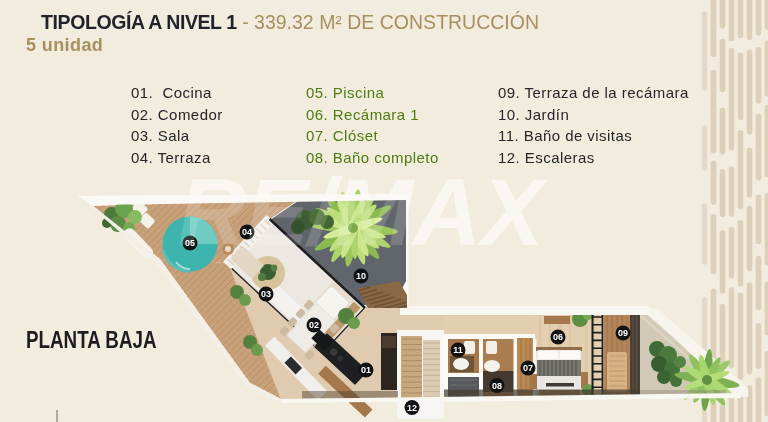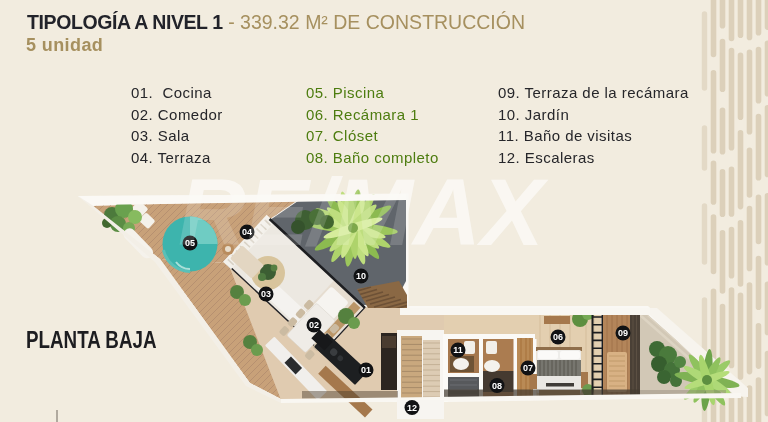--- a/index.html
+++ b/index.html
@@ -17,21 +17,21 @@
 <path d="M722.5 -6.0V25.7M722.5 41.6V89.3M722.5 110.3V151.8M722.5 171.8V214.3M722.5 232.8V291.0M722.5 306.5V395.0M722.5 406.2V447.9" stroke="#dcd0ba" stroke-width="5.6" stroke-linecap="round" fill="none"></path>
 <path d="M731.5 -6.0V38.5M731.5 50.5V147.8M731.5 169.2V213.9M731.5 229.6V275.7M731.5 290.1V365.4M731.5 378.2V458.0" stroke="#dcd0ba" stroke-width="5.6" stroke-linecap="round" fill="none"></path>
 <path d="M740.5 -6.0V35.3M740.5 55.2V117.3M740.5 132.9V206.6M740.5 222.9V284.0M740.5 295.3V376.9M740.5 398.5V495.1" stroke="#dcd0ba" stroke-width="5.6" stroke-linecap="round" fill="none"></path>
 <path d="M749.5 -6.0V37.4M749.5 52.4V131.8M749.5 150.2V195.0M749.5 208.6V268.4M749.5 285.0V371.6M749.5 388.1V427.8" stroke="#dcd0ba" stroke-width="5.6" stroke-linecap="round" fill="none"></path>
 <path d="M758.5 -6.0V32.8M758.5 49.5V100.8M758.5 116.5V177.8M758.5 197.3V241.5M758.5 258.5V307.2M758.5 325.9V366.1M758.5 380.1V438.8" stroke="#dcd0ba" stroke-width="5.6" stroke-linecap="round" fill="none"></path>
 <path d="M767.5 -6.0V27.1M767.5 43.2V93.7M767.5 107.8V174.4M767.5 195.9V262.8M767.5 284.3V332.4M767.5 353.5V413.4M767.5 426.5V509.4" stroke="#dcd0ba" stroke-width="5.6" stroke-linecap="round" fill="none"></path>
 </svg>
 
 <div class="abs" style="left:178px;top:157px;width:400px;height:112px;color:rgba(255,255,255,0.52);font-size:94px;font-weight:bold;font-style:italic;line-height:112px;">RE/MAX</div>
 
-<div class="abs" style="left:27px;top:11px;font-size:19.5px;color:#22232a;white-space:nowrap;line-height:22px;"><b style="letter-spacing:-0.4px;">TIPOLOGÍA A NIVEL 1</b> <span style="color:#a6905f;">- 339.32 M² DE CONSTRUCCIÓN</span></div>
+<div class="abs" style="left:41px;top:11px;font-size:19.5px;color:#22232a;white-space:nowrap;line-height:22px;"><b style="letter-spacing:-0.4px;">TIPOLOGÍA A NIVEL 1</b> <span style="color:#a6905f;">- 339.32 M² DE CONSTRUCCIÓN</span></div>
 
 <div class="abs" style="left:26px;top:35px;font-size:18px;font-weight:bold;color:#a6905f;letter-spacing:0.4px;">5 unidad</div>
 
 <div class="abs" style="left:131px;top:82px;font-size:15px;color:#26262a;line-height:21.7px;letter-spacing:0.45px;">01.&nbsp;&nbsp;Cocina<br>02. Comedor<br>03. Sala<br>04. Terraza</div>
 
 <div class="abs" style="left:306px;top:82px;font-size:15px;color:#4d7c0f;line-height:21.7px;letter-spacing:0.45px;">05. Piscina<br>06. Recámara 1<br>07. Clóset<br>08. Baño completo</div>
 
 <div class="abs" style="left:498px;top:82px;font-size:15px;color:#26262a;line-height:21.7px;letter-spacing:0.45px;">09. Terraza de la recámara<br>10. Jardín<br>11. Baño de visitas<br>12. Escaleras</div>
 
 <div class="abs" style="left:26px;top:327px;font-size:23.5px;font-weight:bold;color:#1d1d20;transform:scaleX(0.8);transform-origin:0 0;white-space:nowrap;">PLANTA BAJA</div>

